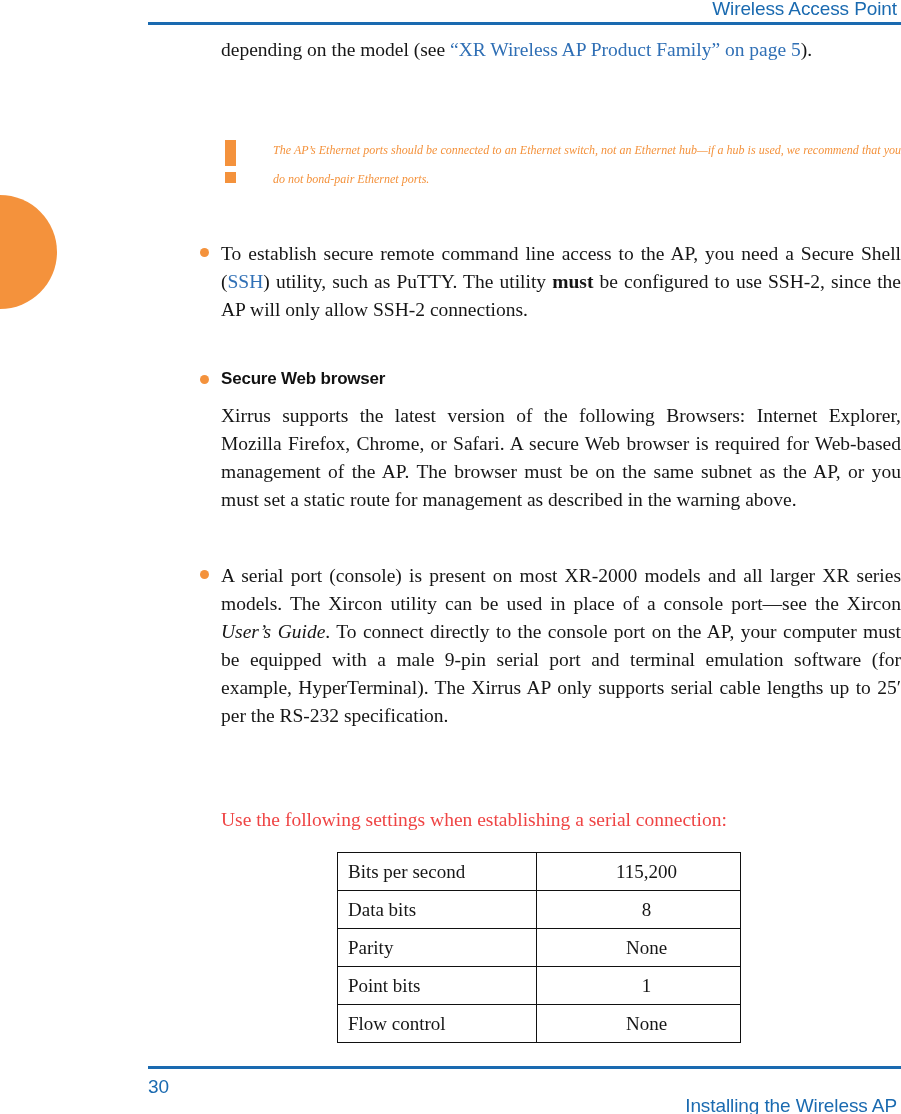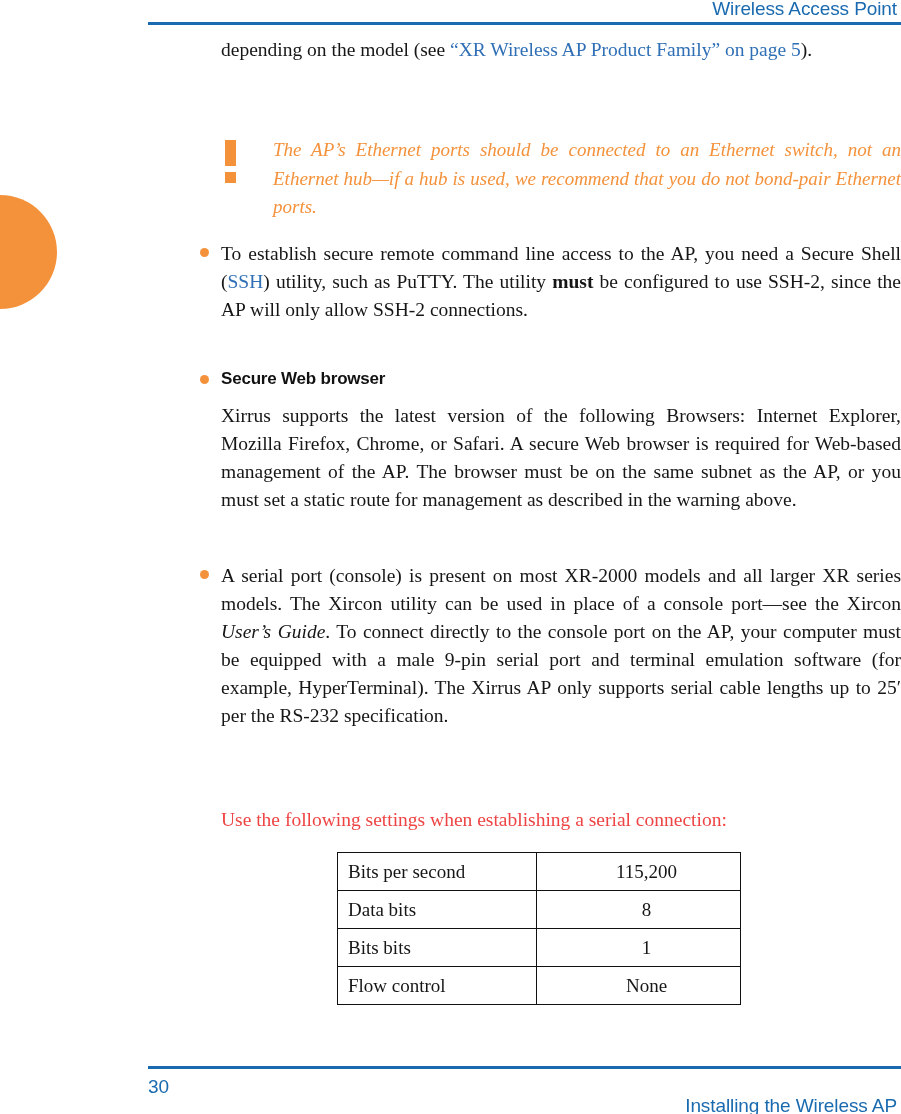--- a/index.html
+++ b/index.html
@@ -101,21 +101,21 @@
   .note-icon .bang-dot {
     position: absolute;
     left: 4px;
     top: 36px;
     width: 11px;
     height: 11px;
     background: #f4923c;
   }
   .note-text {
     flex: 1 1 auto;
-    font-size: 19px;
+    font-size: 12px;
     line-height: 28.5px;
     font-style: italic;
     color: #f4923c;
     text-align: justify;
   }
 
   
   .bullet-item {
     position: absolute;
     left: 200px;
@@ -270,21 +270,25 @@
   <tbody>
     <tr>
       <td class="col-label">Bits per second</td>
       <td class="col-value">115,200</td>
     </tr>
     <tr>
       <td class="col-label">Data bits</td>
       <td class="col-value">8</td>
     </tr>
     <tr>
-      <td class="col-label">Bits bits</td>
+      <td class="col-label">Parity</td>
+      <td class="col-value">None</td>
+    </tr>
+    <tr>
+      <td class="col-label">Point bits</td>
       <td class="col-value">1</td>
     </tr>
     <tr>
       <td class="col-label">Flow control</td>
       <td class="col-value">None</td>
     </tr>
   </tbody>
 </table>
 
 <div class="page-footer">

